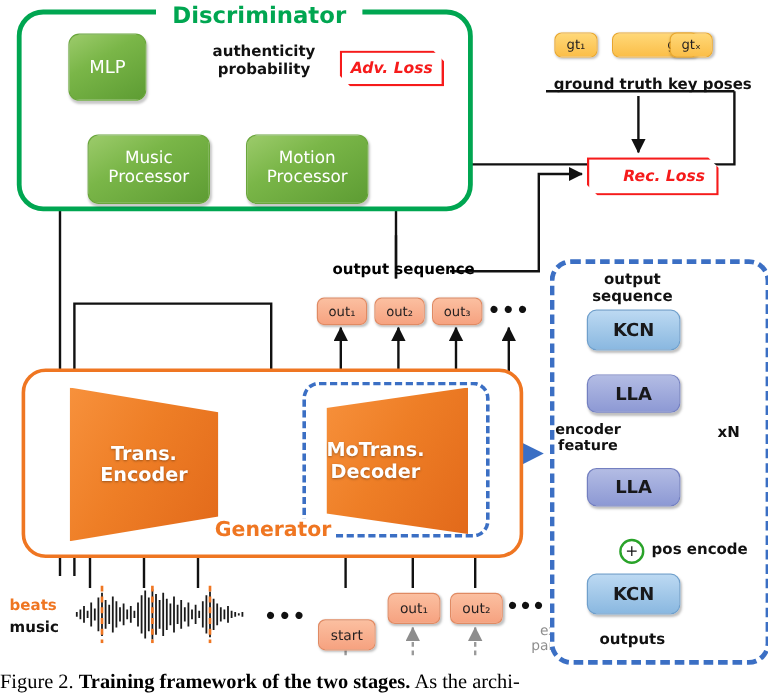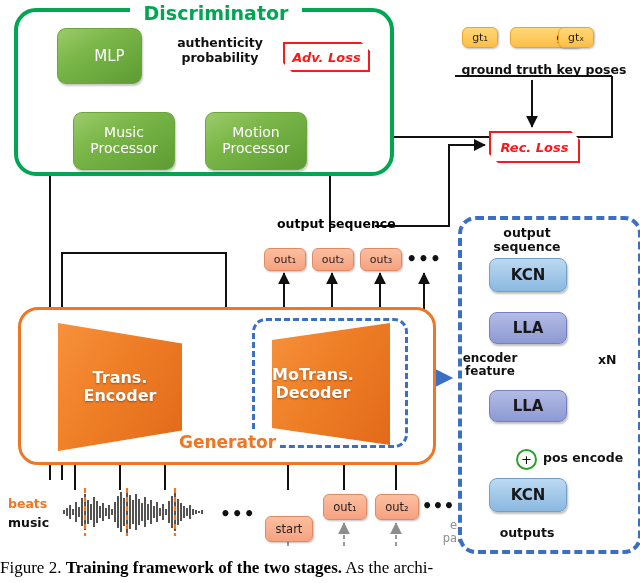--- a/index.html
+++ b/index.html
@@ -22,30 +22,30 @@
   #detail-panel{left:458px;top:216px;width:176px;height:330px;
       border:4px dashed #3b6fc4;border-radius:18px;background:#fff;}
   #decoder-dash{left:252px;top:318px;width:150px;height:124px;
       border:3px dashed #3b6fc4;border-radius:14px;}
 
   
   .gbox{border-radius:9px;color:#fff;font-size:14px;display:flex;
       align-items:center;justify-content:center;text-align:center;line-height:1.12;
       background:linear-gradient(150deg,#9ccb6b 0%,#7ab648 38%,#5d9c33 100%);
       border:1px solid #6aa63c;box-shadow:1px 2px 2px rgba(0,0,0,.22);}
-  #mlp-box{left:57px;top:28px;width:63px;height:54px;font-size:15px;padding-left:20px;}
+  #mlp-box{left:57px;top:28px;width:63px;height:54px;font-size:15px;}
   #music-processor-box{left:73px;top:112px;width:100px;height:56px;}
   #motion-processor-box{left:205px;top:112px;width:100px;height:56px;}
 
   
   .lossbox{border:2px solid #f61b1b;color:#f61b1b;font-weight:bold;font-size:13px;
       display:flex;align-items:center;justify-content:center;background:#fff;
       clip-path:polygon(0 0,calc(100% - 9px) 0,100% 9px,100% 100%,9px 100%,0 calc(100% - 9px));font-style:italic;}
   #adv-loss-box{left:283px;top:42px;width:83px;height:26px;}
-  #rec-loss-box{left:489px;top:131px;width:87px;height:28px;}
+  #rec-loss-box{left:489px;top:131px;width:87px;height:28px;padding-left:19px;}
 
   
   .lbl{font-size:12.5px;font-weight:bold;color:#111;line-height:1.16;}
   #authenticity-label{left:168px;top:36px;width:104px;text-align:center;}
   #ground-truth-label{left:455px;top:63px;width:178px;text-align:center;}
   #output-sequence-label{left:277px;top:216px;font-size:12.5px;font-weight:bold;}
 
   
   .token{border-radius:6px;display:flex;align-items:center;justify-content:center;
       font-size:11px;color:#231f20;box-shadow:1px 1px 2px rgba(0,0,0,.25);}

